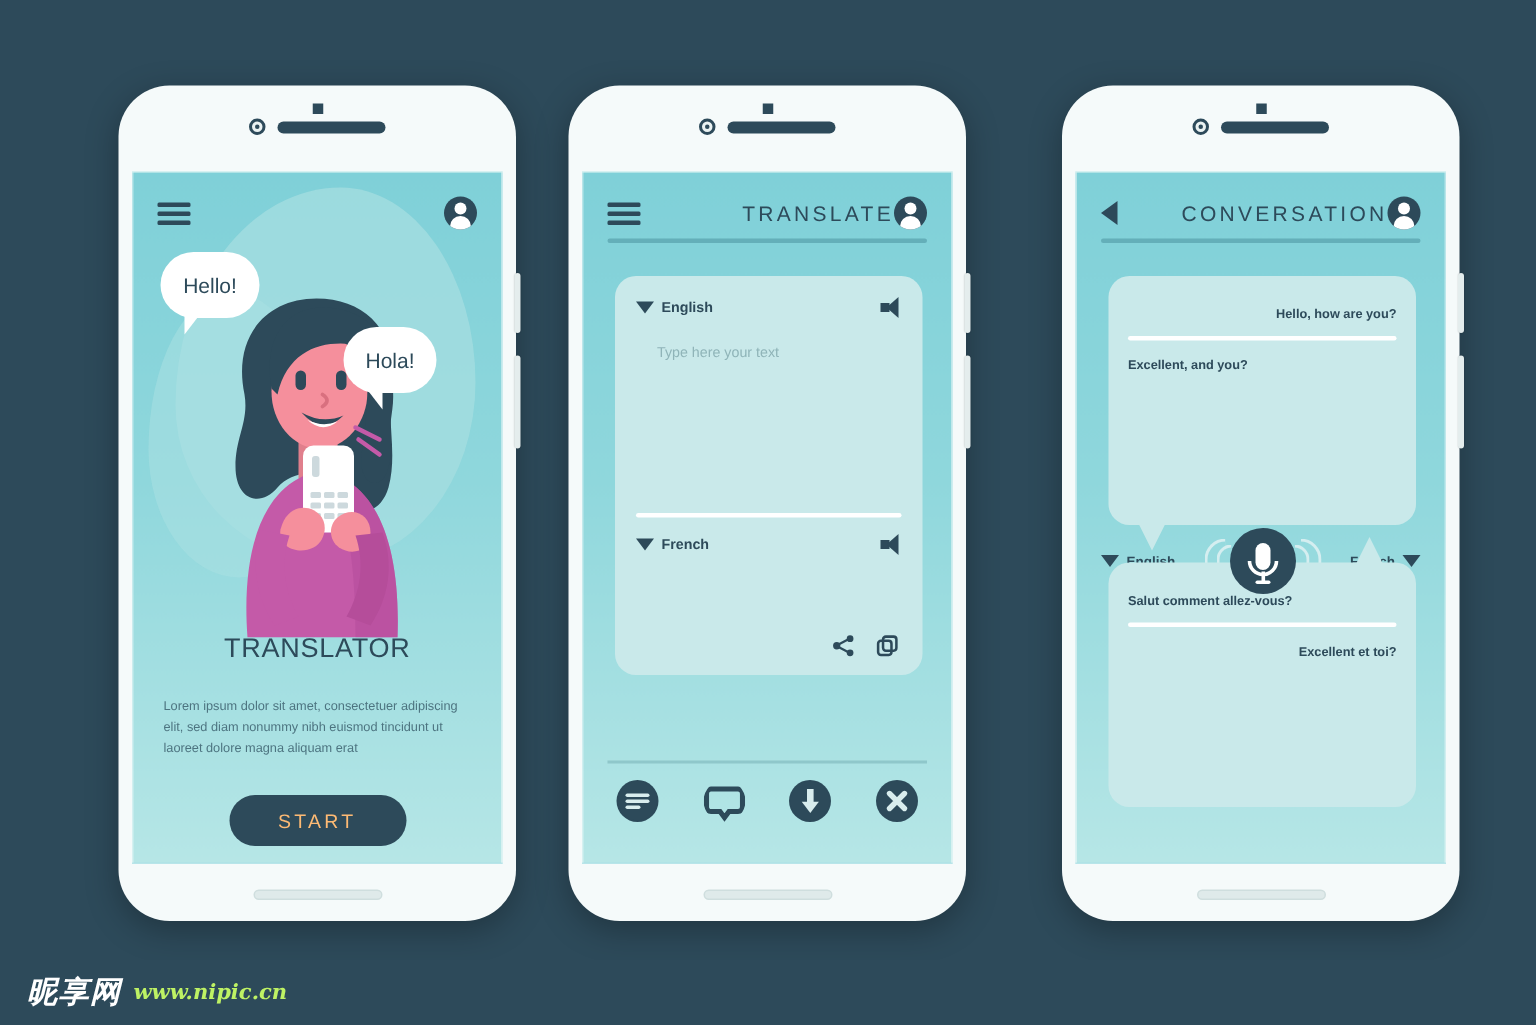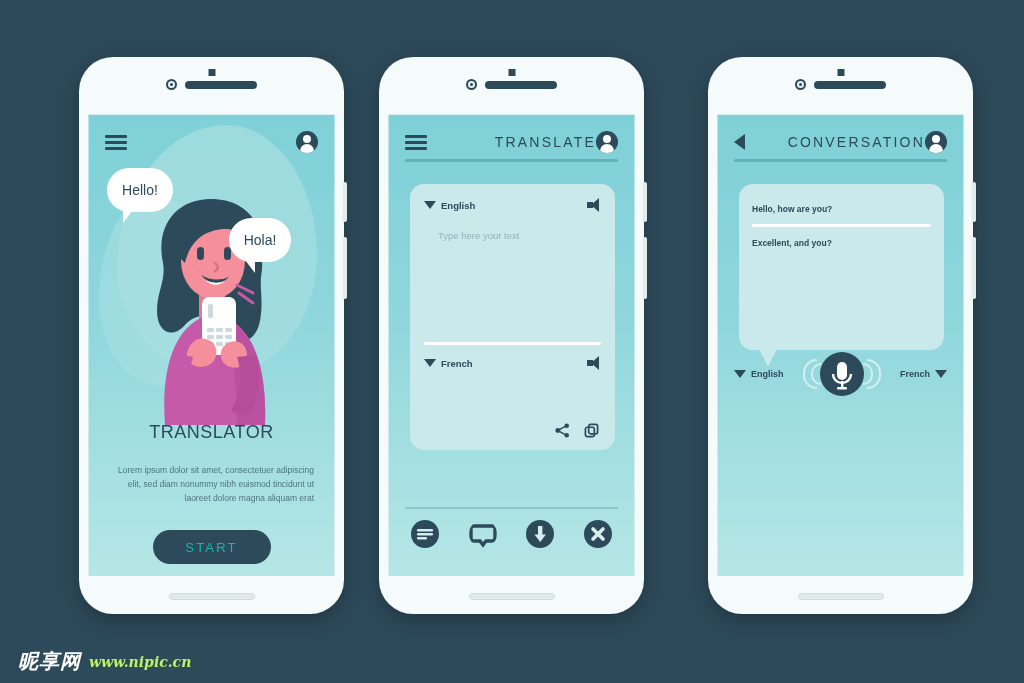--- a/index.html
+++ b/index.html
@@ -151,29 +151,29 @@
   
   .woman { position: absolute; left: 36px; top: 70px; width: 175px; height: 240px; }
 
   .app-title {
     position: absolute; left: 0; right: 0; top: 307px;
     text-align: center; font-size: 18px; letter-spacing: .5px;
     color: #2d4a5a; font-weight: 400;
   }
   .app-desc {
     position: absolute; left: 20px; right: 20px; top: 348px;
-    text-align: right; font-size: 8.5px; line-height: 1.65;
+    text-align: left; font-size: 8.5px; line-height: 1.65;
     color: #4d7480;
   }
   .start-btn {
     position: absolute; left: 50%; transform: translateX(-50%);
     top: 415px; width: 118px; height: 34px;
     background: #2d4a5a; border-radius: 18px;
     display: flex; align-items: center; justify-content: center;
-    color: #14b8a6; font-size: 13px; letter-spacing: 2.2px;
+    color: #fdba74; font-size: 13px; letter-spacing: 2.2px;
     cursor: pointer;
   }
 
   
   .trans-card {
     position: absolute; left: 21px; top: 69px;
     width: 205px; height: 266px;
     background: #c9e9ea; border-radius: 14px;
   }
   .lang-row {
@@ -245,21 +245,21 @@
   .chat-bot::after {
     content:""; position:absolute; right: 22px; top: -17px;
     border-left: 9px solid transparent;
     border-right: 9px solid transparent;
     border-bottom: 18px solid #c9e9ea;
   }
   .msg {
     position: absolute; left: 13px; right: 13px;
     font-size: 8.5px; font-weight: 700; color: #2d4a5a;
   }
-  .msg.r { }
+  .msg.r { text-align: right; }
   .msg.l { text-align: left; }
   .msg-rule {
     position: absolute; left: 13px; right: 13px;
     height: 3px; background: #fff; border-radius: 2px;
   }
   .mic-row {
     position: absolute; left: 16px; right: 16px; top: 234px;
     height: 50px; display: flex; align-items: center; justify-content: space-between;
   }
   .lang-pill { display: flex; align-items: center; }
@@ -503,20 +503,25 @@
             </svg>
           </div>
         </div>
 
         <div class="lang-pill">
           <div class="lang-name" style="margin-right:5px">French</div>
           <div class="caret-down" style="margin-right:0"></div>
         </div>
       </div>
 
+      <div class="chat-bubble chat-bot">
+        <div class="msg l" style="top:20px">Salut comment allez-vous?</div>
+        <div class="msg-rule" style="top:40px"></div>
+        <div class="msg r" style="top:54px">Excellent et toi?</div>
+      </div>
     </div>
     <div class="home-bar"></div>
   </div>
 
 </div>
 
 <div class="footer">
   <div class="wm-logo">昵享网</div>
   <div class="wm-url">www.nipic.cn</div>
 </div>

